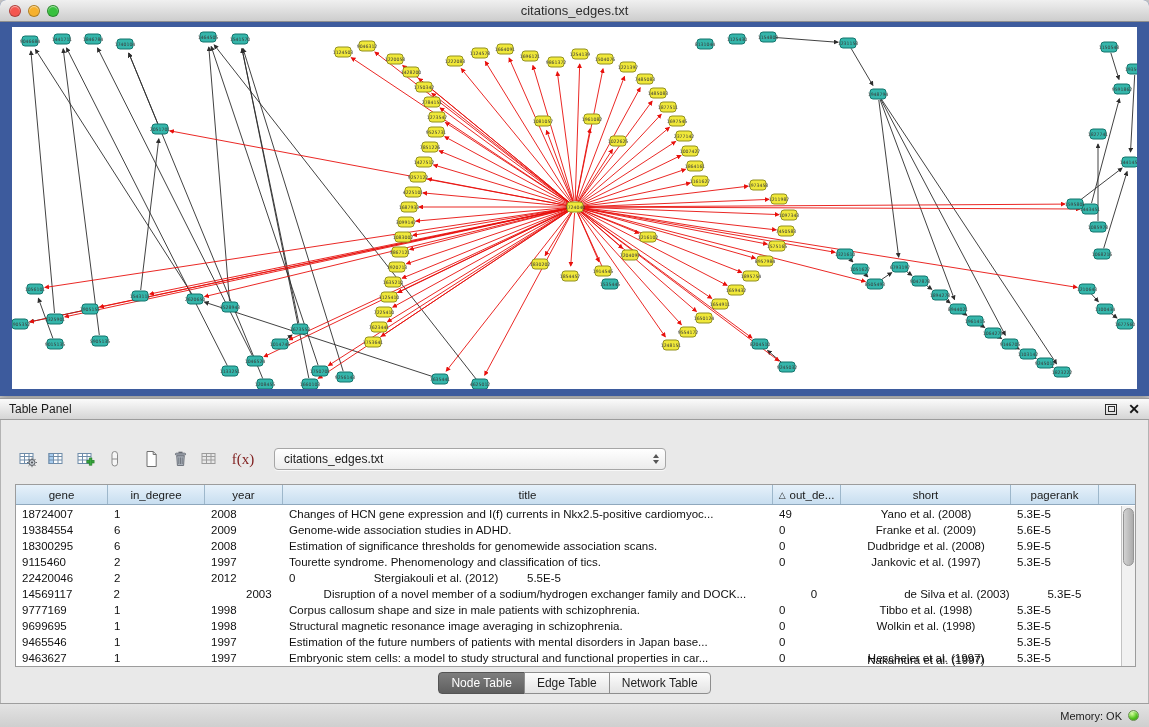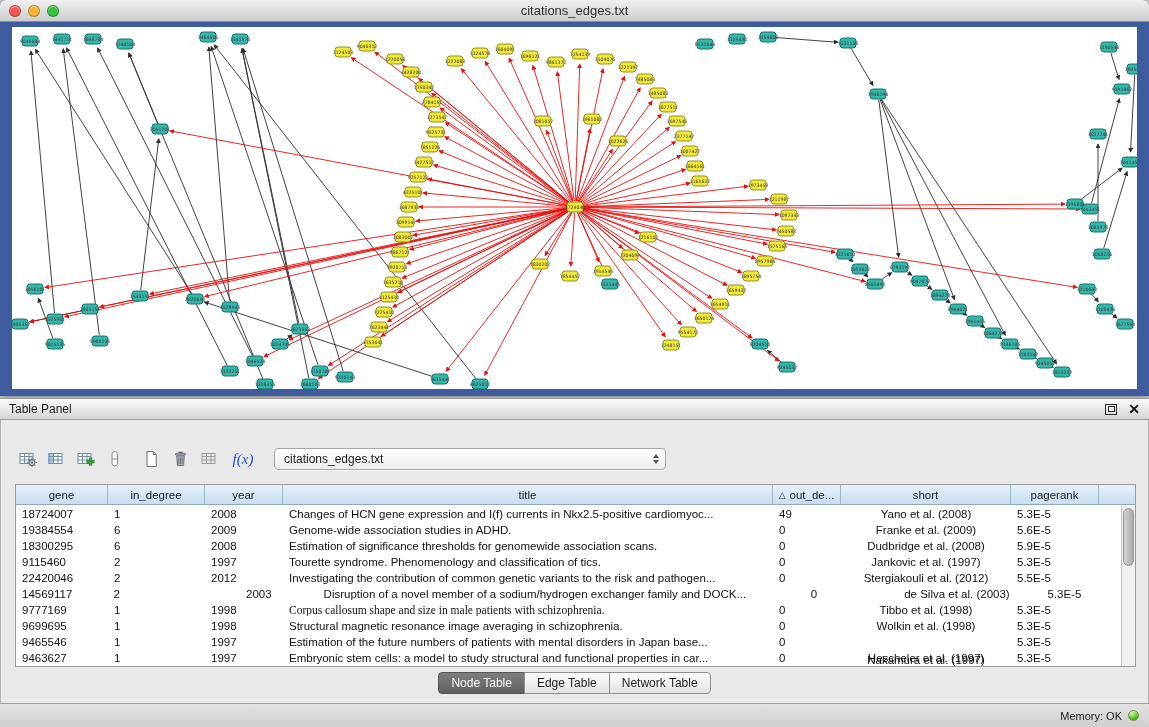--- a/index.html
+++ b/index.html
@@ -20,21 +20,21 @@
   .panel-header{height:22px;background:linear-gradient(#fbfbfb,#d5d5d5);border-top:1px solid #9c9c9c;border-bottom:1px solid #9c9c9c;display:flex;align-items:center;padding:0 9px;font-size:12px;color:#1c1c1c}
   .panel-actions{margin-left:auto;display:flex;align-items:center;gap:11px}
   .float-icon{width:12px;height:11px;border:1px solid #2c2c2c;position:relative;display:inline-block}
   .float-icon::after{content:"";position:absolute;right:1px;top:1px;width:5px;height:4px;border:1px solid #2c2c2c}
   .close-icon{font-size:14px;font-weight:bold;color:#151515;line-height:1;cursor:default}
   .panel-body{position:absolute;left:0;right:0;top:22px;bottom:0;background:#e9e9e9;border-left:1px solid #b3b3b3;border-right:1px solid #b3b3b3}
 
   .toolbar-row{position:absolute;left:14px;top:25px;height:28px;display:flex;align-items:center;gap:4px}
   .tool-btn{width:25px;height:26px;display:flex;align-items:center;justify-content:center;border-radius:3px}
   .tool-btn:nth-child(5){margin-left:8px}
-  .fx-btn{font-style:italic;font-family:"Liberation Serif",serif;font-size:15px;color:#1d4ed8;width:34px;text-align:right}
+  .fx-btn{font-family:"Liberation Serif",serif;font-size:15px;color:#7f1d1d;width:34px;text-align:right}
   .dropdown{margin-left:10px;width:392px;height:22px;border:1px solid #a6a6a6;border-radius:4px;background:linear-gradient(#ffffff,#ececec);display:flex;align-items:center;font-size:12px;color:#1c1c1c;padding:0 22px 0 9px;position:relative;box-shadow:0 1px 0 rgba(255,255,255,.7)}
   .spin{position:absolute;right:6px;top:0;height:100%;display:flex;flex-direction:column;justify-content:center;gap:2px}
   .spin b{width:0;height:0;border-left:3.5px solid transparent;border-right:3.5px solid transparent}
   .spin .up{border-bottom:4px solid #555}
   .spin .down{border-top:4px solid #555}
 
   .table-wrap{position:absolute;left:14px;top:64px;width:1121px;height:183px;background:#fff;border:1px solid #9c9c9c}
   .thead{display:flex;height:20px;background:linear-gradient(#e6f1fa,#c8def0);border-bottom:1px solid #8fa8bd}
   .th{display:flex;align-items:center;justify-content:center;font-size:11.5px;color:#1b1b1b;border-right:1px solid #9db7cb;height:100%;gap:4px;overflow:hidden;white-space:nowrap}
   .th.filler{border-right:none;flex:1}
@@ -825,39 +825,38 @@
             <div class="td" style="width: 78px;">1997</div>
             <div class="td" style="width: 490px;">Tourette syndrome. Phenomenology and classification of tics.</div>
             <div class="td" style="width: 68px;">0</div>
             <div class="td c-short" style="width: 170px;">Jankovic et al. (1997)</div>
             <div class="td" style="width: 88px;">5.3E-5</div>
           </div>
           <div class="tr">
             <div class="td" style="width: 92px;">22420046</div>
             <div class="td" style="width: 97px;">2</div>
             <div class="td" style="width: 78px;">2012</div>
-            <div class="td" style="width: 490px;">Investigating the contribution of common genetic variants to the risk and pathogen...</div>
             <div class="td" style="width: 68px;">0</div>
             <div class="td c-short" style="width: 170px;">Stergiakouli et al. (2012)</div>
             <div class="td" style="width: 88px;">5.5E-5</div>
           </div>
           <div class="tr">
             <div class="td" style="width: 92px;">14569117</div>
             <div class="td" style="width: 97px;">2</div>
             <div class="td" style="width: 78px; margin-left: 36px;">2003</div>
             <div class="td" style="width: 490px;">Disruption of a novel member of a sodium/hydrogen exchanger family and DOCK...</div>
             <div class="td" style="width: 68px;">0</div>
             <div class="td c-short" style="width: 170px;">de Silva et al. (2003)</div>
             <div class="td" style="width: 88px;">5.3E-5</div>
           </div>
           <div class="tr">
             <div class="td" style="width: 92px;">9777169</div>
             <div class="td" style="width: 97px;">1</div>
             <div class="td" style="width: 78px;">1998</div>
-            <div class="td" style="width: 490px; font-family: Liberation Serif, serif;">Corpus callosum shape and size in male patients with schizophrenia.</div>
+            <div class="td" style="width: 490px;">Corpus callosum shape and size in male patients with schizophrenia.</div>
             <div class="td" style="width: 68px;">0</div>
             <div class="td c-short" style="width: 170px;">Tibbo et al. (1998)</div>
             <div class="td" style="width: 88px;">5.3E-5</div>
           </div>
           <div class="tr">
             <div class="td" style="width: 92px;">9699695</div>
             <div class="td" style="width: 97px;">1</div>
             <div class="td" style="width: 78px;">1998</div>
             <div class="td" style="width: 490px;">Structural magnetic resonance image averaging in schizophrenia.</div>
             <div class="td" style="width: 68px;">0</div>

